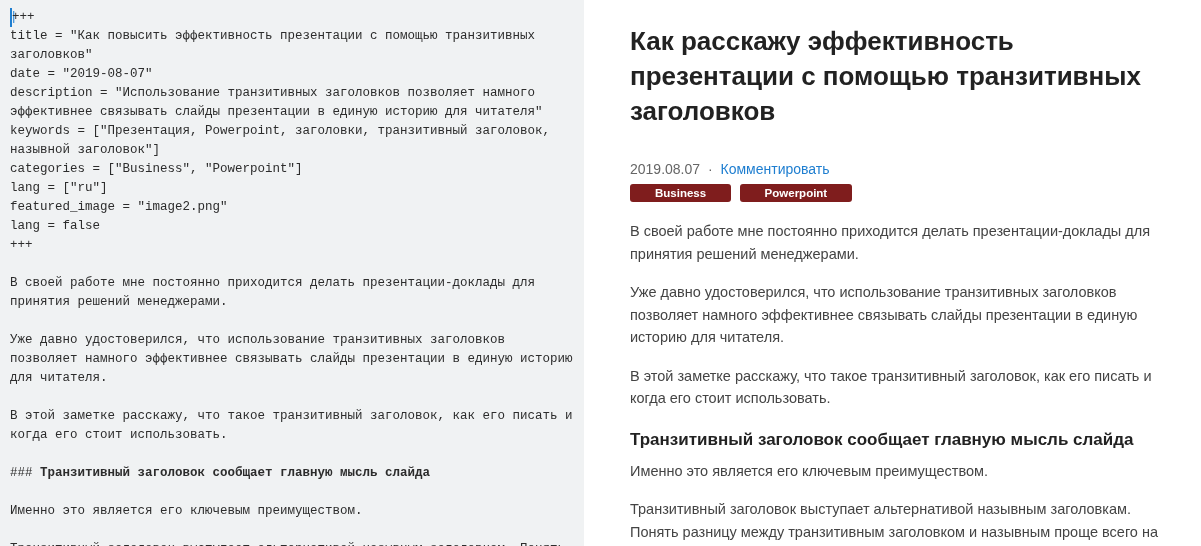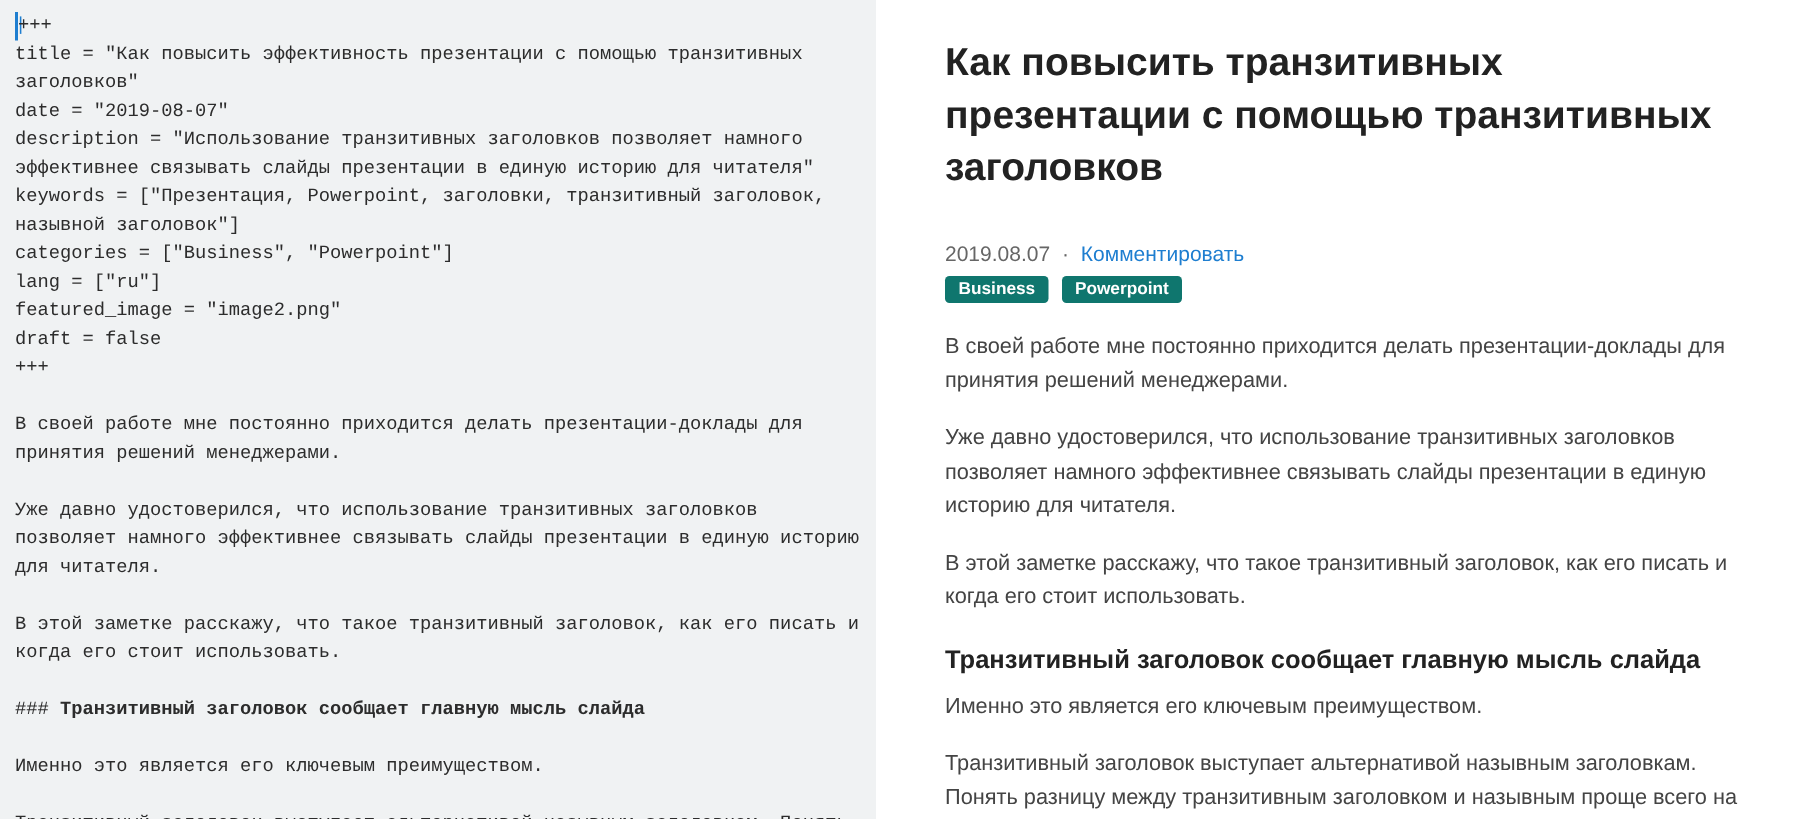--- a/index.html
+++ b/index.html
@@ -46,25 +46,25 @@
     color: #222;
     margin-bottom: 8px;
   }
   .meta { font-size: 14px; color: #666; margin-bottom: 6px; margin-top: 32px; }
   .meta .date { color: #666; }
   .meta .sep { margin: 0 4px; }
   .meta .comment-link { color: #1e7ed0; text-decoration: none; }
   .badges { margin-bottom: 18px; }
   .badge {
     display: inline-block;
-    background: #0f766e;
+    background: #7f1d1d;
     color: #fff;
     font-size: 11.5px;
     font-weight: 600;
-    padding: 3px 9px;
+    padding: 3px 25px;
     border-radius: 3px;
     margin-right: 4px;
   }
   .preview p {
     font-size: 14.5px;
     line-height: 1.55;
     color: #444;
     margin-bottom: 16px;
   }
   .preview h3 {
@@ -78,39 +78,39 @@
 <body>
 
 <div class="editor"><span class="cursor">|</span><span>+++</span>
 <span>title = "Как повысить эффективность презентации с помощью транзитивных заголовков"</span>
 <span>date = "2019-08-07"</span>
 <span>description = "Использование транзитивных заголовков позволяет намного эффективнее связывать слайды презентации в единую историю для читателя"</span>
 <span>keywords = ["Презентация, Powerpoint, заголовки, транзитивный заголовок, назывной заголовок"]</span>
 <span>categories = ["Business", "Powerpoint"]</span>
 <span>lang = ["ru"]</span>
 <span>featured_image = "image2.png"</span>
-<span>draft = false</span>
+<span>lang = false</span>
 <span>+++</span>
 
 <span>В своей работе мне постоянно приходится делать презентации-доклады для принятия решений менеджерами.</span>
 
 <span>Уже давно удостоверился, что использование транзитивных заголовков позволяет намного эффективнее связывать слайды презентации в единую историю для читателя.</span>
 
 <span>В этой заметке расскажу, что такое транзитивный заголовок, как его писать и когда его стоит использовать.</span>
 
 <span>### </span><b>Транзитивный заголовок сообщает главную мысль слайда</b>
 
 <span>Именно это является его ключевым преимуществом.</span>
 
 <span>Транзитивный заголовок выступает альтернативой назывным заголовкам. Понять разницу между транзитивным заголовком и назывным проще всего на примере:</span>
 
 </div>
 
 <div class="preview">
-  <h1>Как повысить транзитивных презентации с помощью транзитивных заголовков</h1>
+  <h1>Как расскажу эффективность презентации с помощью транзитивных заголовков</h1>
   <div class="meta">
     <span class="date">2019.08.07</span>
     <span class="sep">·</span>
     <a class="comment-link">Комментировать</a>
   </div>
   <div class="badges">
     <span class="badge">Business</span>
     <span class="badge">Powerpoint</span>
   </div>
   <p>В своей работе мне постоянно приходится делать презентации-доклады для принятия решений менеджерами.</p>

